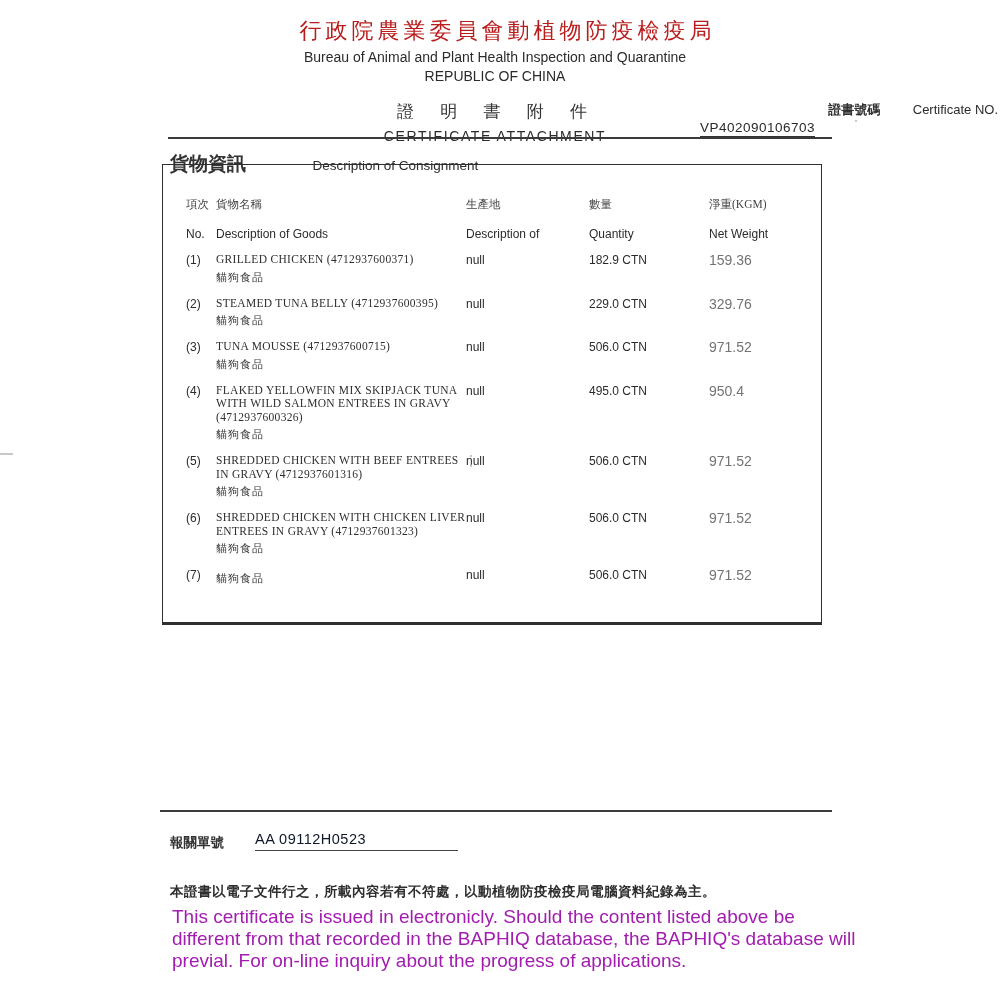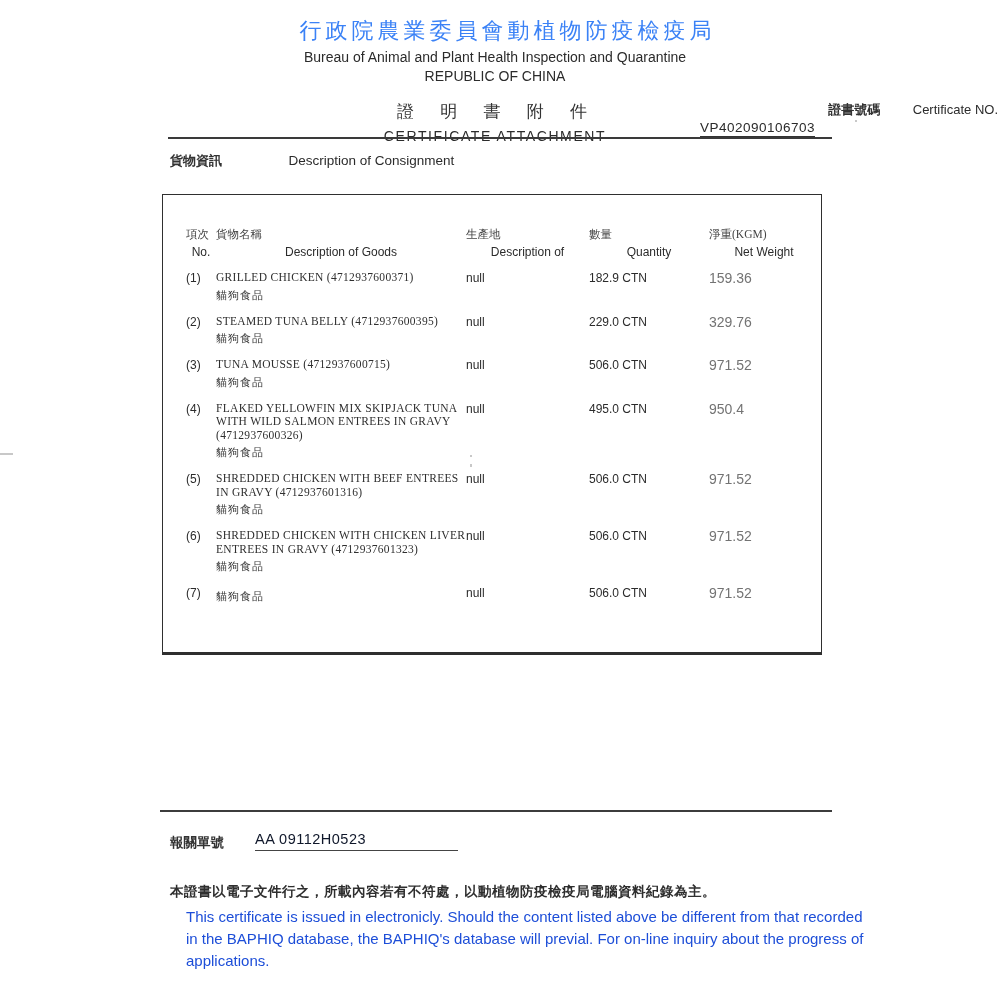--- a/index.html
+++ b/index.html
@@ -9,58 +9,58 @@
     font-family:"Liberation Sans", sans-serif;
     color:#222;
     overflow:hidden;
   }
   .cjk { font-family:"Liberation Serif", serif; }
 
   
   .header { position:absolute; top:16px; left:0; width:990px; text-align:center; }
   .title-cn {
     font-family:"Liberation Serif", serif;
-    font-size:22px; letter-spacing:4px; color:#3b82f6; font-weight:normal;margin-left:25px;
+    font-size:22px; letter-spacing:4px; color:#b91c1c; font-weight:normal;margin-left:25px;
   }
   .org-line { font-size:14px; color:#2b2b2b; margin-top:3px; line-height:16px; }
   .doc-title-cn {
     font-family:Liberation Serif, serif;
     font-size:17px; color:#333; margin-top:16px; letter-spacing:6px; word-spacing:10px;
   }
   .doc-title-en { font-size:14px; letter-spacing:1.6px; margin-top:5px; color:#2b2b2b; }
   .certno-labels { position:absolute; top:100px; left:638px; width:360px; text-align:right; }
   .certno-label-cn { font-family:"Liberation Serif", serif; font-size:13px; font-weight:bold; color:#333; display:inline-block; }
   .certno-label-en { font-size:13px; color:#2b2b2b; display:inline-block; margin-left:28px; }
   .certno-value {
     position:absolute; top:120px; left:700px;
     font-size:13.5px; color:#2b2b2b; letter-spacing:0.5px;
     border-bottom:1.5px solid #333; padding-bottom:1px;
   }
   .head-rule { position:absolute; top:137px; left:168px; width:664px; height:2px; background:#3a3a3a; }
 
   
   .consign-row { position:absolute; top:151px; left:170px; }
-  .consign-cn { font-family:"Liberation Serif", serif; font-size:13px; font-weight:bold; color:#333; }
+  .consign-cn { font-family:"Liberation Serif", serif; font-size:19px; font-weight:bold; color:#333; }
   .consign-en { font-size:13.5px; color:#2b2b2b; margin-left:62px; }
 
   
   .goods-box {
-    position:absolute; top:194px; left:162px; width:660px; height:461px;
+    position:absolute; top:164px; left:162px; width:660px; height:461px;
     border:1.5px solid #2f2f2f; border-bottom:3px solid #2f2f2f;
     padding:33px 12px 0 23px;
   }
   .trow { display:flex; align-items:flex-start; }
   .c-no { width:30px; flex:none; font-size:12px; color:#2b2b2b; line-height:14px; }
   .c-goods { width:250px; flex:none; }
   .c-origin { width:123px; flex:none; font-size:12px; color:#2b2b2b; line-height:14px; }
   .c-qty { width:120px; flex:none; font-size:12px; color:#2b2b2b; line-height:14px; }
   .c-wt { width:110px; flex:none; font-size:14px; color:#737373; line-height:14px; }
 
   .thead-cn .hc { font-family:"Liberation Serif", serif; font-size:11.5px; color:#444; line-height:13px; }
-  .thead-en { margin-top:4px;text-align:center; }
+  .thead-en { margin-top:16px; }
   .thead-en .hc { font-size:12px; color:#2b2b2b; line-height:14px; }
 
   .goods-row { margin-top:12px; }
   .goods-name {
     font-family:"Liberation Serif", serif;
     font-size:11.5px; letter-spacing:0.3px; line-height:13.5px; color:#2e2e2e;
   }
   .goods-cat {
     font-family:"Liberation Serif", serif;
     font-size:11px; color:#3a3a3a; margin-top:3px; letter-spacing:1px;
@@ -74,22 +74,22 @@
     position:absolute; top:831px; left:255px; width:203px;
     font-size:14.5px; color:#0f172a; letter-spacing:0.5px;
     border-bottom:1.5px solid #444; padding-bottom:3px;
   }
   .notice-cn {
     position:absolute; top:883px; left:170px; width:700px;
     font-family:"Liberation Serif", serif;
     font-size:13.5px; font-weight:bold; color:#2e2e2e; letter-spacing:0.5px;
   }
   .notice-en {
-    position:absolute; top:906px; left:186px; width:690px;
-    font-size:15px; color:#1d4ed8; line-height:22px;
+    position:absolute; top:906px; left:172px; width:690px;
+    font-size:19px; color:#a21caf; line-height:22px;
   }
 
   
   .artifact { position:absolute; background:#9a9a9a; opacity:0.55; }
   .art-dash-l { top:453px; left:0; width:13px; height:2px; }
   .art-dot-a { top:455px; left:470px; width:2px; height:2px; }
   .art-dot-b { top:464px; left:470px; width:2px; height:3px; }
   .art-dot-c { top:104px; left:855px; width:2px; height:2px; }
   .art-dot-d { top:120px; left:855px; width:2px; height:2px; }
 </style>

